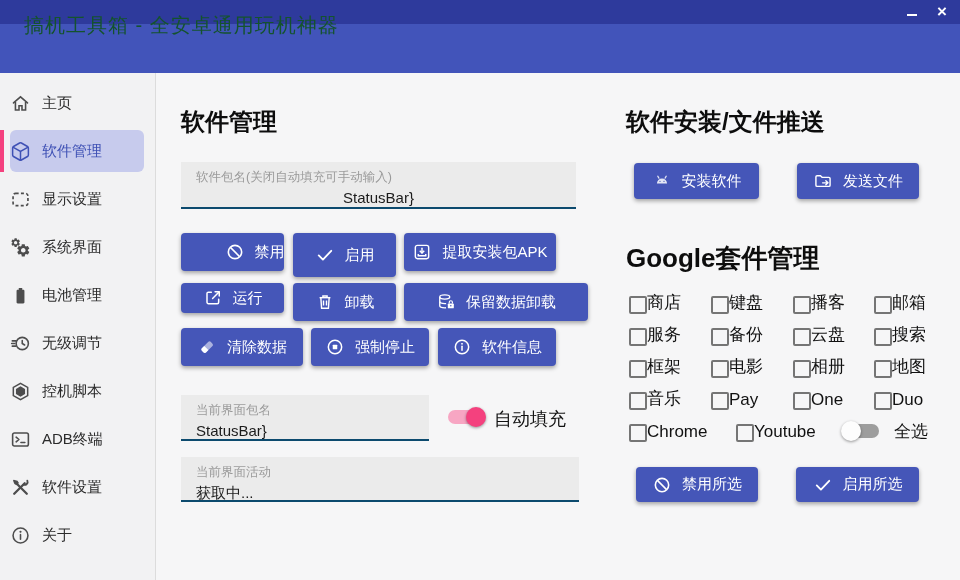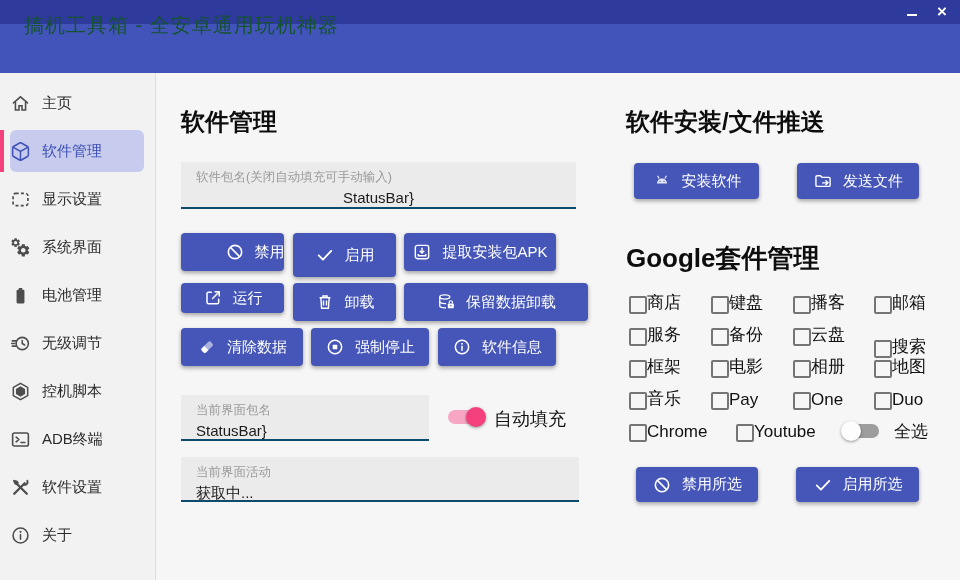--- a/index.html
+++ b/index.html
@@ -316,21 +316,21 @@
       <span class="cblabel">服务</span>
     </div>
   <div class="cbitem" style="left:554px; top:251px;">
       <span class="cbbox"></span>
       <span class="cblabel">备份</span>
     </div>
   <div class="cbitem" style="left:636px; top:251px;">
       <span class="cbbox"></span>
       <span class="cblabel">云盘</span>
     </div>
-  <div class="cbitem" style="left:717px; top:251px;margin-top:12px;">
+  <div class="cbitem" style="left:717px; top:251px;">
       <span class="cbbox"></span>
       <span class="cblabel">搜索</span>
     </div>
 
   <div class="cbitem" style="left:472px; top:283px;">
       <span class="cbbox"></span>
       <span class="cblabel">框架</span>
     </div>
   <div class="cbitem" style="left:554px; top:283px;">
       <span class="cbbox"></span>

